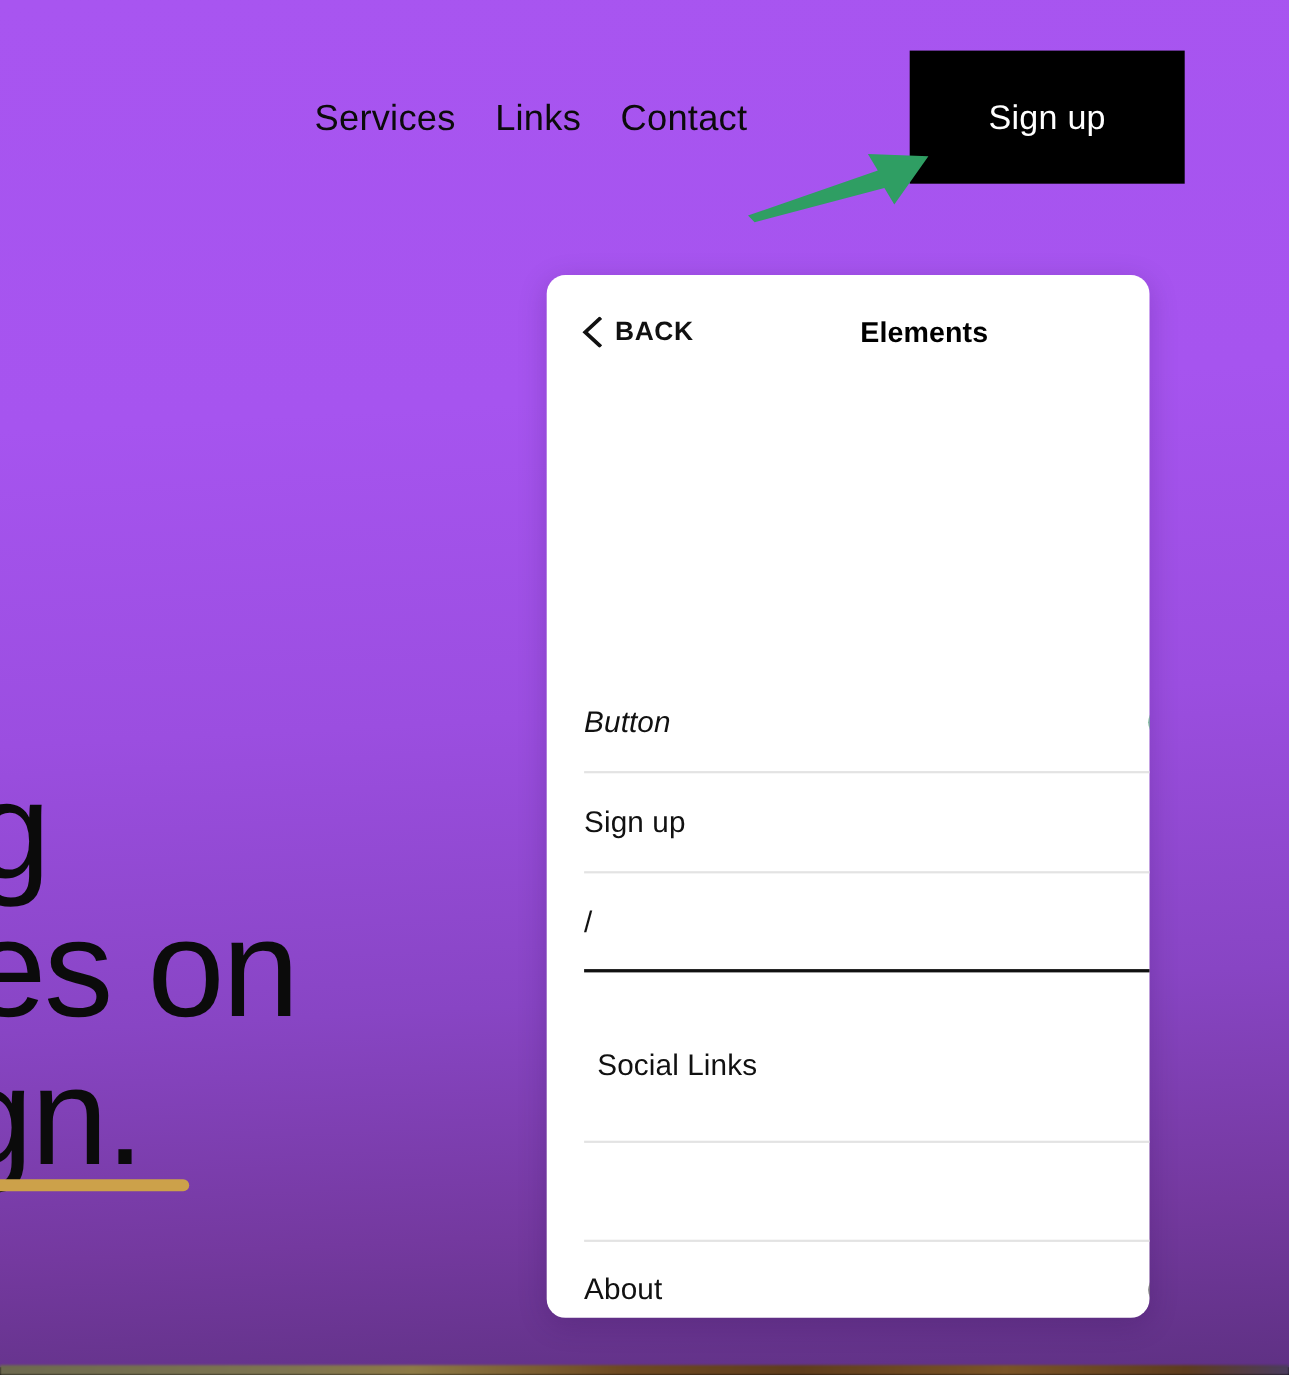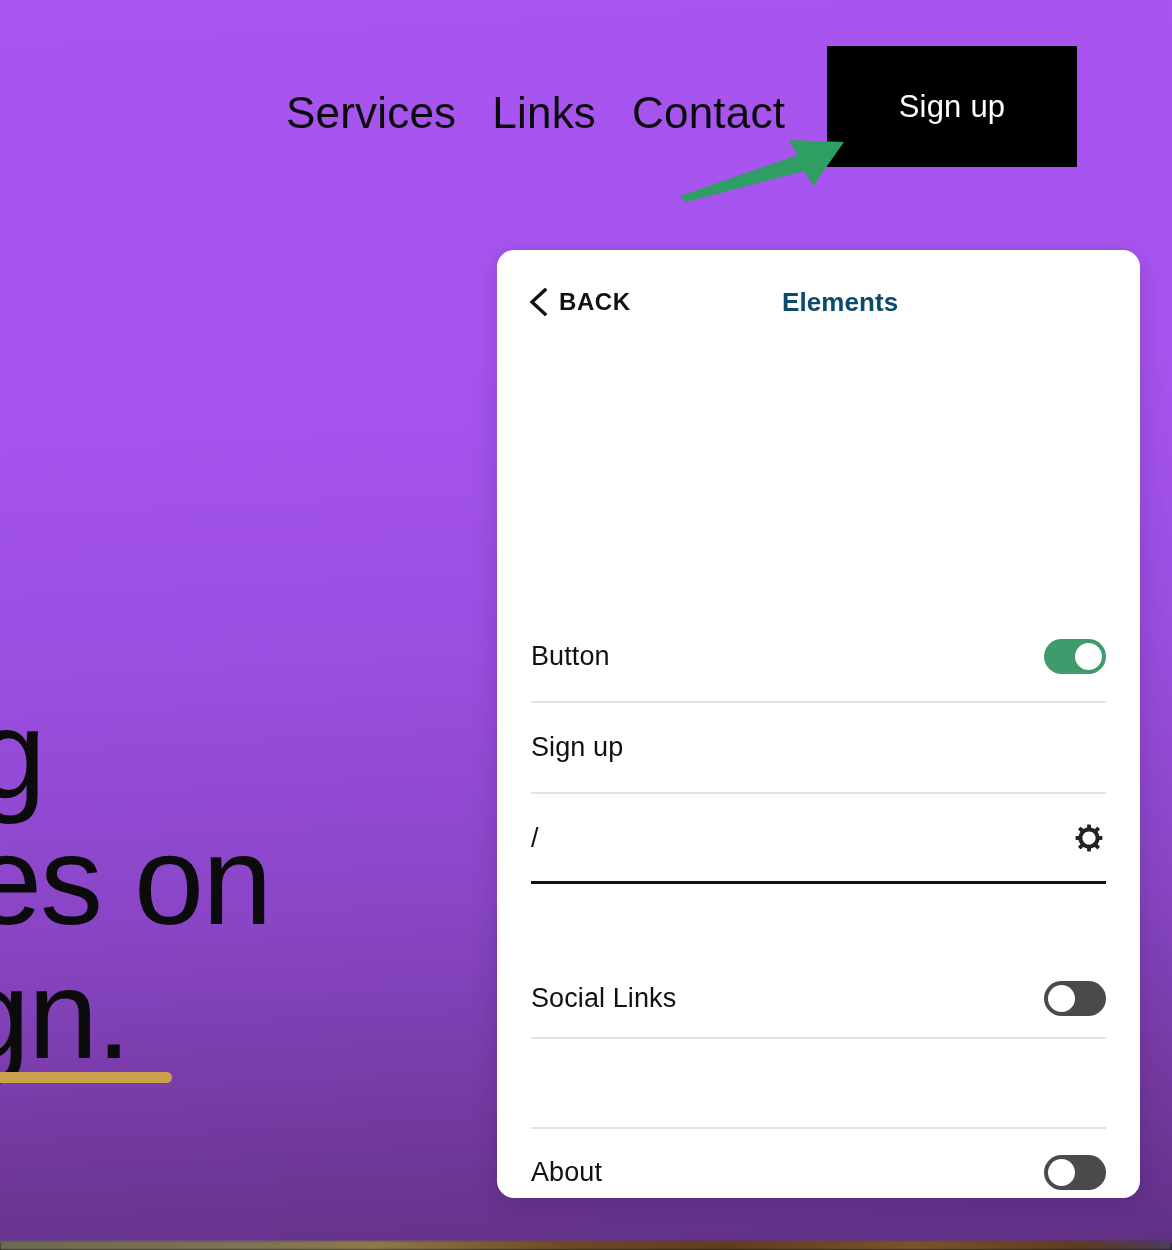--- a/index.html
+++ b/index.html
@@ -78,21 +78,21 @@
   #nav {
     position: absolute;
     left: 286px;
     top: 88px;
     display: flex;
     align-items: center;
     gap: 36px;
   }
   .nav-link {
     color: #0b0b0b;
-    font-size: 44px;
+    font-size: 33px;
     letter-spacing: 0.2px;
     white-space: nowrap;
     cursor: pointer;
   }
 
   #signup-button {
     position: absolute;
     left: 827px;
     top: 46px;
     width: 250px;
@@ -113,21 +113,21 @@
   #arrow-signup   { left: 672px; top: 138px; }
   #arrow-toggle   { left: 816px; top: 380px; }
   #arrow-label    { left: 698px; top: 472px; }
   #arrow-link     { left: 698px; top: 562px; }
 
   
   #panel {
     position: absolute;
     left: 497px;
     top: 250px;
-    width: 643px;
+    width: 548px;
     height: 948px;
     background: #ffffff;
     border-radius: 17px;
     box-shadow: 0 6px 26px rgba(40, 10, 70, 0.20);
     overflow: hidden;
   }
 
   #panel-header {
     position: absolute;
     left: 0; top: 0;
@@ -153,21 +153,21 @@
     font-weight: 600;
     color: #111111;
     letter-spacing: 0.6px;
   }
   #panel-title {
     position: absolute;
     left: 285px;
     top: 37px;
     font-size: 26px;
     font-weight: 600;
-    color: #0c4a6e;
+    color: #000000;
     letter-spacing: 0.1px;
   }
 
   
   .row {
     position: absolute;
     left: 34px;
     width: 575px;
     height: 90px;
     display: flex;
@@ -184,28 +184,28 @@
     left: 34px;
     width: 575px;
     height: 2px;
     background: #e3e3e3;
   }
   .row-divider.strong {
     height: 3px;
     background: #111111;
   }
 
-  #row-button      { top: 361px; }
+  #row-button      { top: 361px; font-style: italic; }
   #div-button      { top: 451px; }
   #row-signup      { top: 452px; }
   #div-signup      { top: 542px; }
   #row-link        { top: 543px; }
   #div-link        { top: 631px; }
 
-  #row-social      { top: 703px; }
+  #row-social      { top: 673px; margin-left: 12px; }
   #div-social      { top: 787px; }
   #row-language    { top: 787px; }
   #div-language    { top: 877px; }
   #row-cart        { top: 877px; }
 
   
   .toggle {
     position: relative;
     width: 62px;
     height: 35px;

